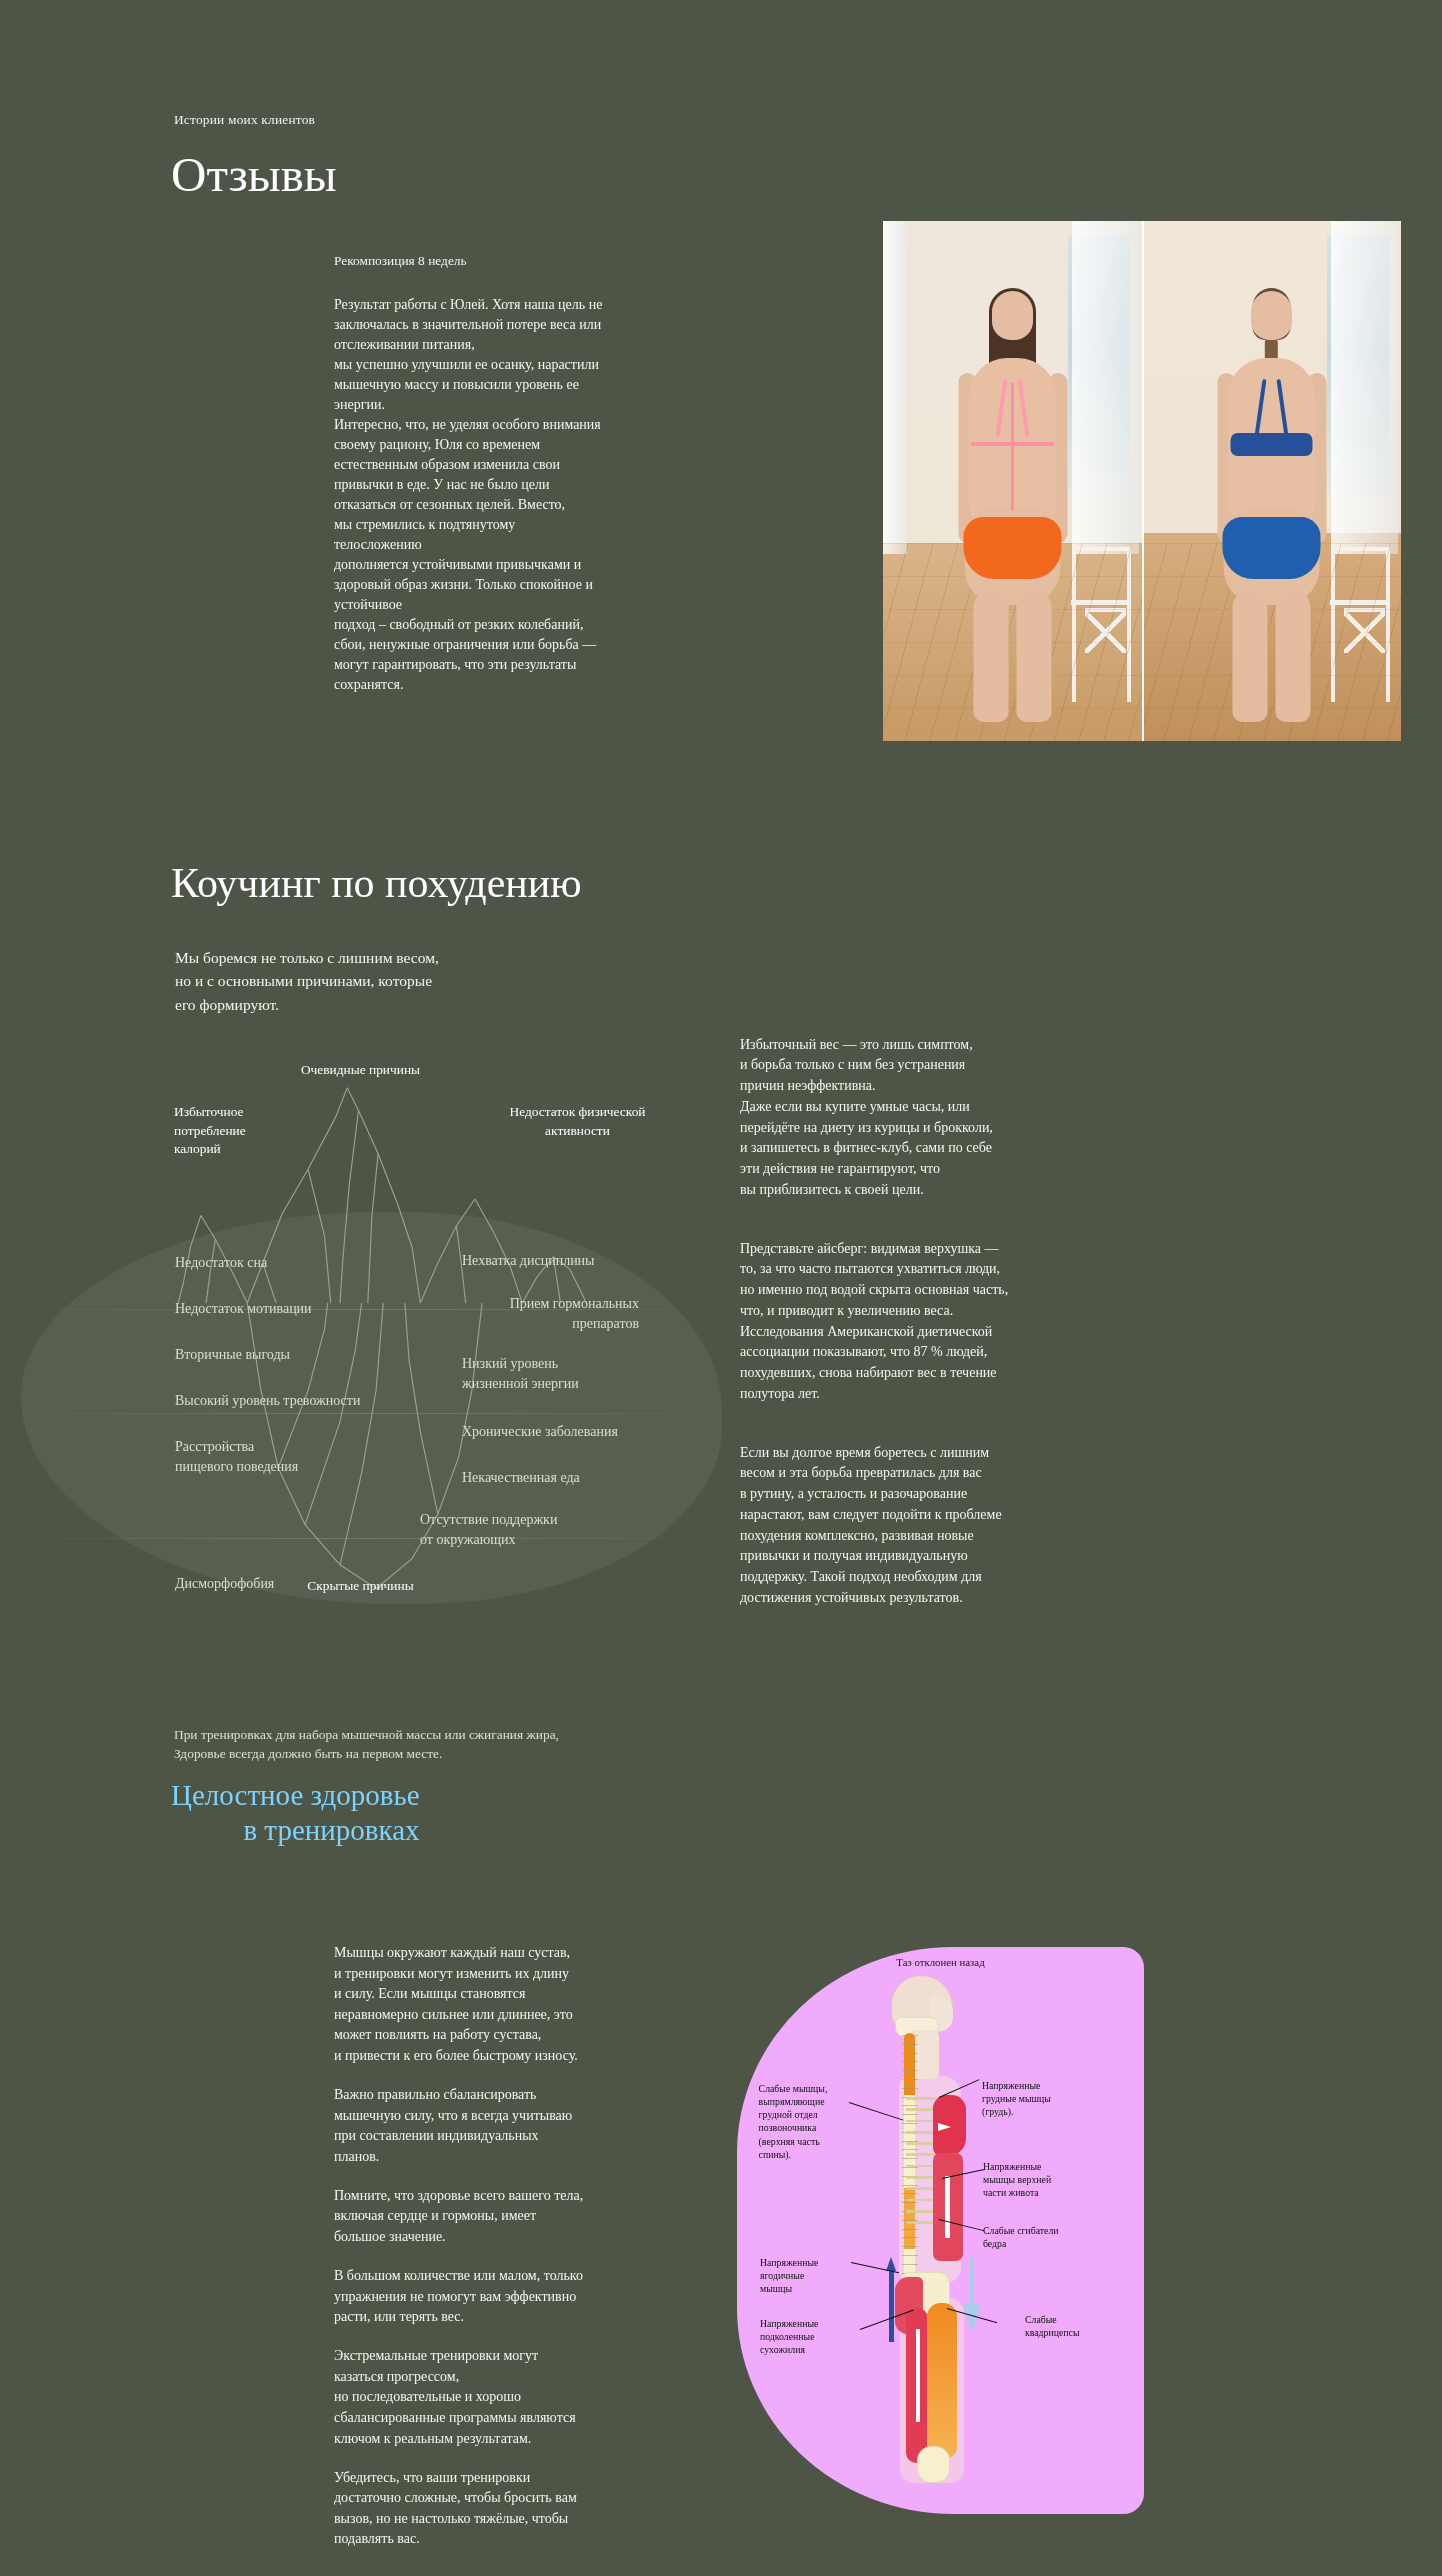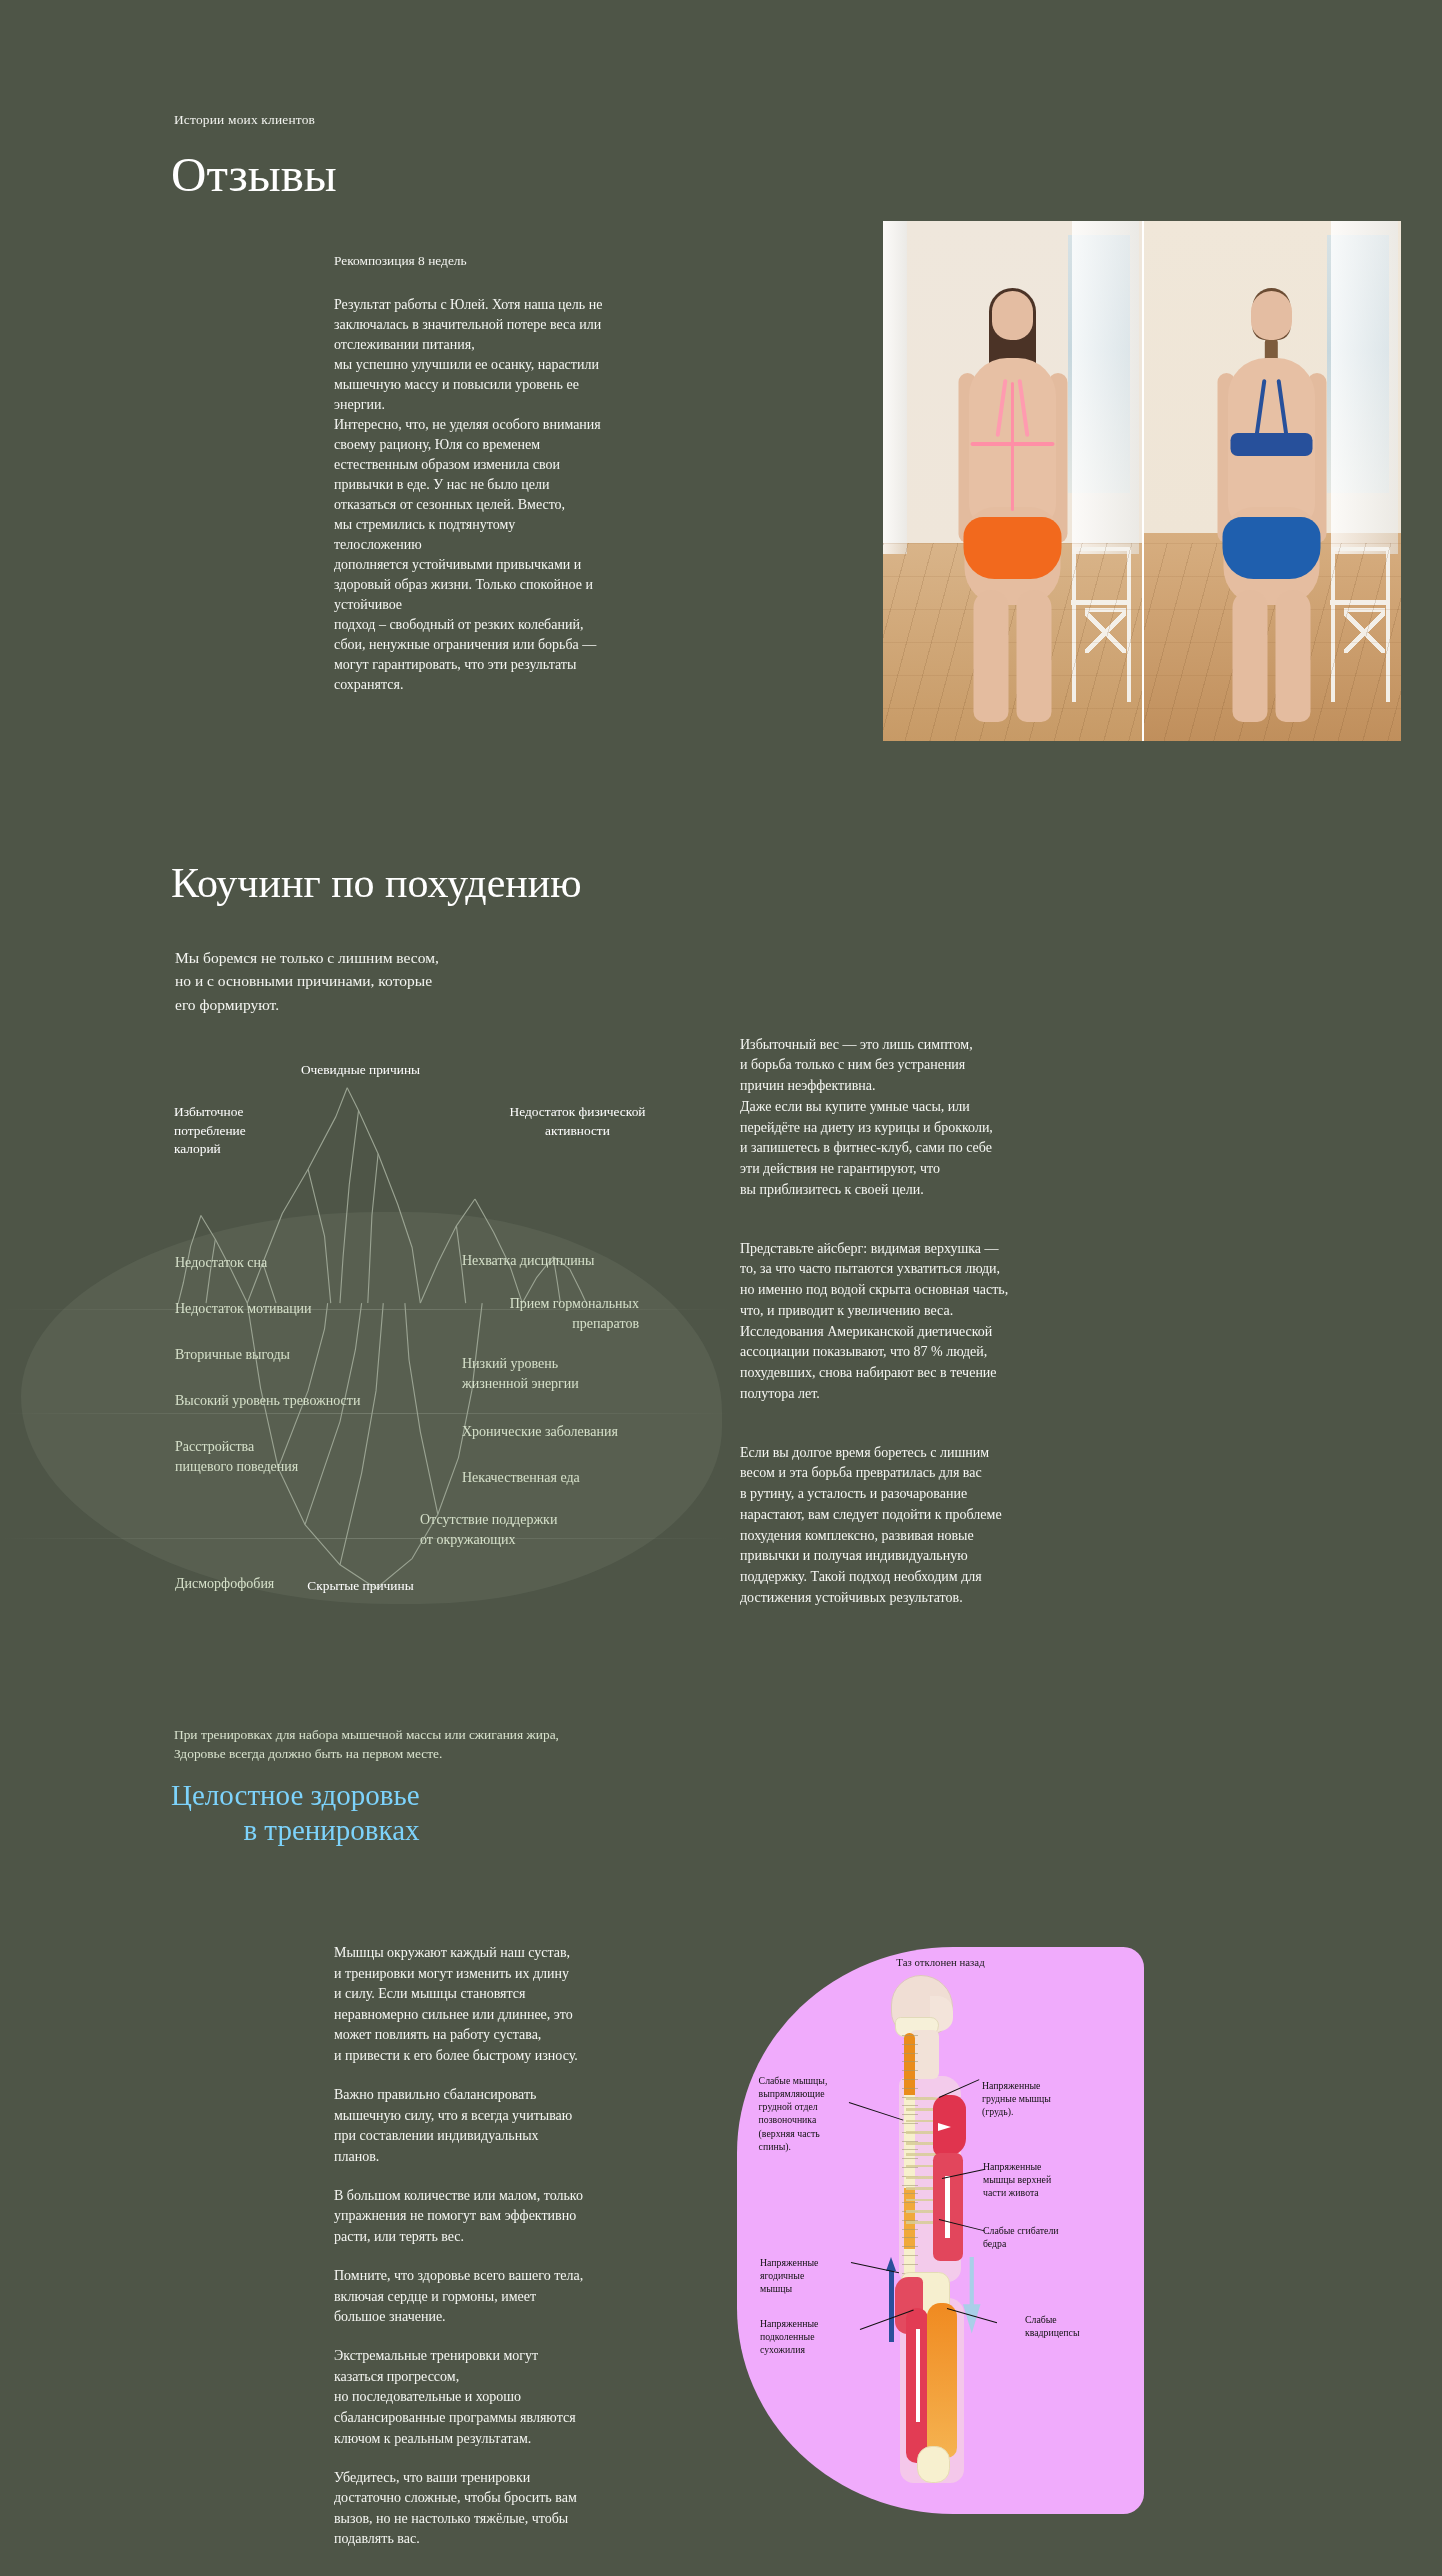--- a/index.html
+++ b/index.html
@@ -414,26 +414,26 @@
     <p>Мышцы окружают каждый наш сустав,
 и тренировки могут изменить их длину
 и силу. Если мышцы становятся
 неравномерно сильнее или длиннее, это
 может повлиять на работу сустава,
 и привести к его более быстрому износу.</p>
     <p>Важно правильно сбалансировать
 мышечную силу, что я всегда учитываю
 при составлении индивидуальных
 планов.</p>
+    <p>Помните, что здоровье всего вашего тела,
+включая сердце и гормоны, имеет
+большое значение.</p>
     <p>В большом количестве или малом, только
 упражнения не помогут вам эффективно
 расти, или терять вес.</p>
-    <p>Помните, что здоровье всего вашего тела,
-включая сердце и гормоны, имеет
-большое значение.</p>
     <p>Экстремальные тренировки могут
 казаться прогрессом,
 но последовательные и хорошо
 сбалансированные программы являются
 ключом к реальным результатам.</p>
     <p>Убедитесь, что ваши тренировки
 достаточно сложные, чтобы бросить вам
 вызов, но не настолько тяжёлые, чтобы
 подавлять вас.</p>
   </div>
@@ -459,21 +459,21 @@
         <div class="an-ham"></div>
         <div class="an-quad"></div>
         <div class="an-knee"></div>
         <div class="ar-blue-up"></div>
         <div class="ar-blue-dn"></div>
         <div class="ar-w1"></div>
         <div class="ar-w2"></div>
         <div class="ar-w3"></div>
       </div>
 
-      <div class="an-label" style="left:21.6px; top:127px; width:88px; white-space:pre-line;">Слабые мышцы,
+      <div class="an-label" style="left:21.6px; top:135px; width:88px; white-space:pre-line;">Слабые мышцы,
 выпрямляющие
 грудной отдел
 позвоночника
 (верхняя часть
 спины).</div>
       <div class="leader" style="left:112px; top:155px; width:57px; transform:rotate(18deg);"></div>
 
       <div class="an-label r" style="left:245px; top:132px; width:113px; white-space:pre-line;">Напряженные
 грудные мышцы
 (грудь).</div>

